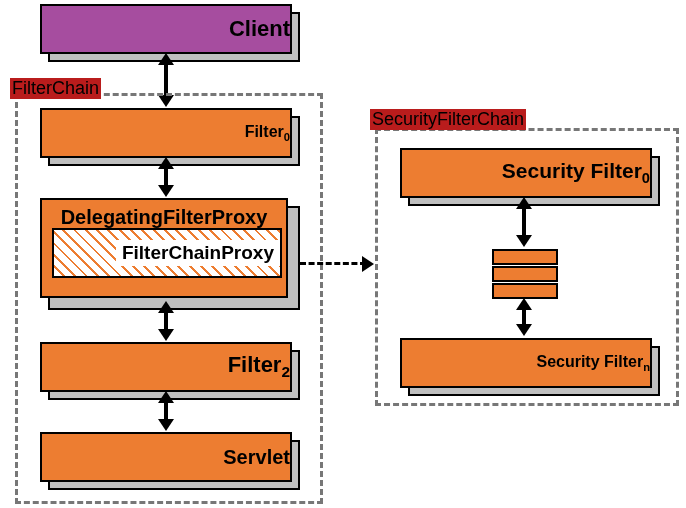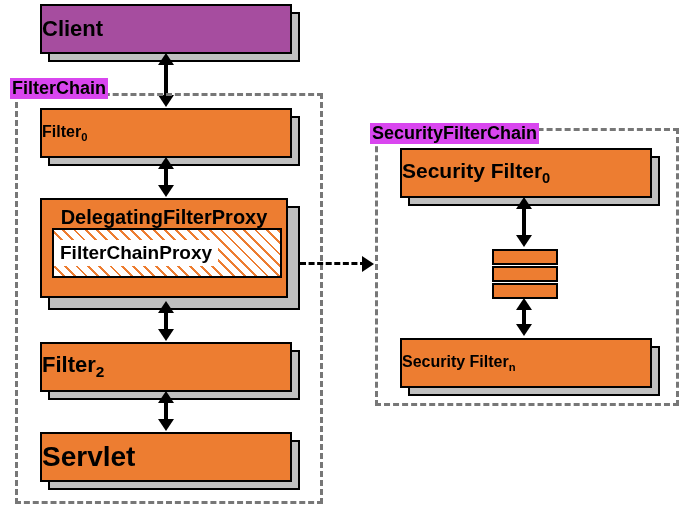--- a/index.html
+++ b/index.html
@@ -1,21 +1,21 @@
 <!DOCTYPE html>
 <html><head>
 <meta charset="utf-8">
 <style>
 body{margin:0;padding:0;font-family:Arial,sans-serif;background:#fff;width:686px;height:508px;position:relative;overflow:hidden}
-.box{position:absolute;border:2px solid #000;display:flex;align-items:center;justify-content:flex-start;font-weight:bold}
+.box{position:absolute;border:2px solid #000;display:flex;align-items:center;justify-content:flex-end;font-weight:bold}
 .shadow{position:absolute;background:#bfbfbf;border:2px solid #000}
 .purple{background:#a64d9f}
 .orange{background:#ed7d31}
 .dashed-box{position:absolute;border:3px dashed #777;background:transparent}
-.label{position:absolute;font-weight:bold;font-size:18px;background:#d946ef;padding:0 2px}
+.label{position:absolute;font-weight:normal;font-size:18px;background:#b91c1c;padding:0 2px}
 .sub{font-size:0.7em;vertical-align:sub}
 .arrow-line{position:absolute;background:#000}
 .arrow-head-up{position:absolute;width:0;height:0;border-left:8px solid transparent;border-right:8px solid transparent;border-bottom:12px solid #000}
 .arrow-head-down{position:absolute;width:0;height:0;border-left:8px solid transparent;border-right:8px solid transparent;border-top:12px solid #000}
 .arrow-head-right{position:absolute;width:0;height:0;border-top:8px solid transparent;border-bottom:8px solid transparent;border-left:12px solid #000}
 .stack-bar{position:absolute;background:#ed7d31;border:2px solid #000}
 .hatched{background:repeating-linear-gradient(45deg,#fff,#fff 6px,#ed7d31 6px,#ed7d31 8px)}
 </style>
 </head>
 <body>
@@ -57,29 +57,29 @@
 <div class="shadow" style="left:48px;top:350px;width:248px;height:46px"></div>
 <div class="box orange" style="left:40px;top:342px;width:248px;height:46px;font-size:22px">
   <span><span>Filter</span><span class="sub">2</span></span>
 </div>
 
 <div class="arrow-head-up" style="left:158px;top:391px"></div>
 <div class="arrow-line" style="left:164px;top:401px;width:4px;height:20px"></div>
 <div class="arrow-head-down" style="left:158px;top:419px"></div>
 
 <div class="shadow" style="left:48px;top:440px;width:248px;height:46px"></div>
-<div class="box orange" style="left:40px;top:432px;width:248px;height:46px;font-size:28px">
+<div class="box orange" style="left:40px;top:432px;width:248px;height:46px;font-size:20px">
   <span>Servlet</span>
 </div>
 
 <div style="position:absolute;left:300px;top:262px;width:66px;border-top:3px dashed #000"></div>
 <div class="arrow-head-right" style="left:362px;top:256px"></div>
 
 <div class="dashed-box" style="left:375px;top:128px;width:298px;height:272px"></div>
-<div class="label" style="left:370px;top:123px">SecurityFilterChain</div>
+<div class="label" style="left:370px;top:109px">SecurityFilterChain</div>
 
 <div class="shadow" style="left:408px;top:156px;width:248px;height:46px"></div>
 <div class="box orange" style="left:400px;top:148px;width:248px;height:46px;font-size:21px">
   <span><span>Security Filter</span><span class="sub">0</span></span>
 </div>
 
 <div class="arrow-head-up" style="left:516px;top:197px"></div>
 <div class="arrow-line" style="left:522px;top:207px;width:4px;height:30px"></div>
 <div class="arrow-head-down" style="left:516px;top:235px"></div>
 

